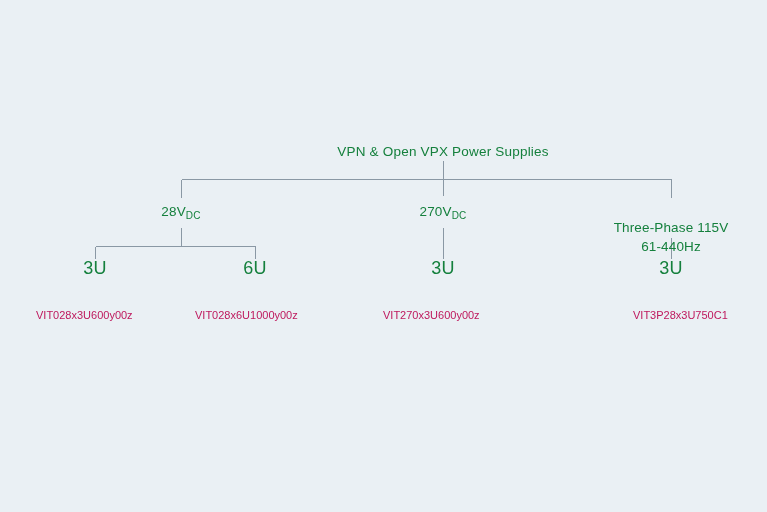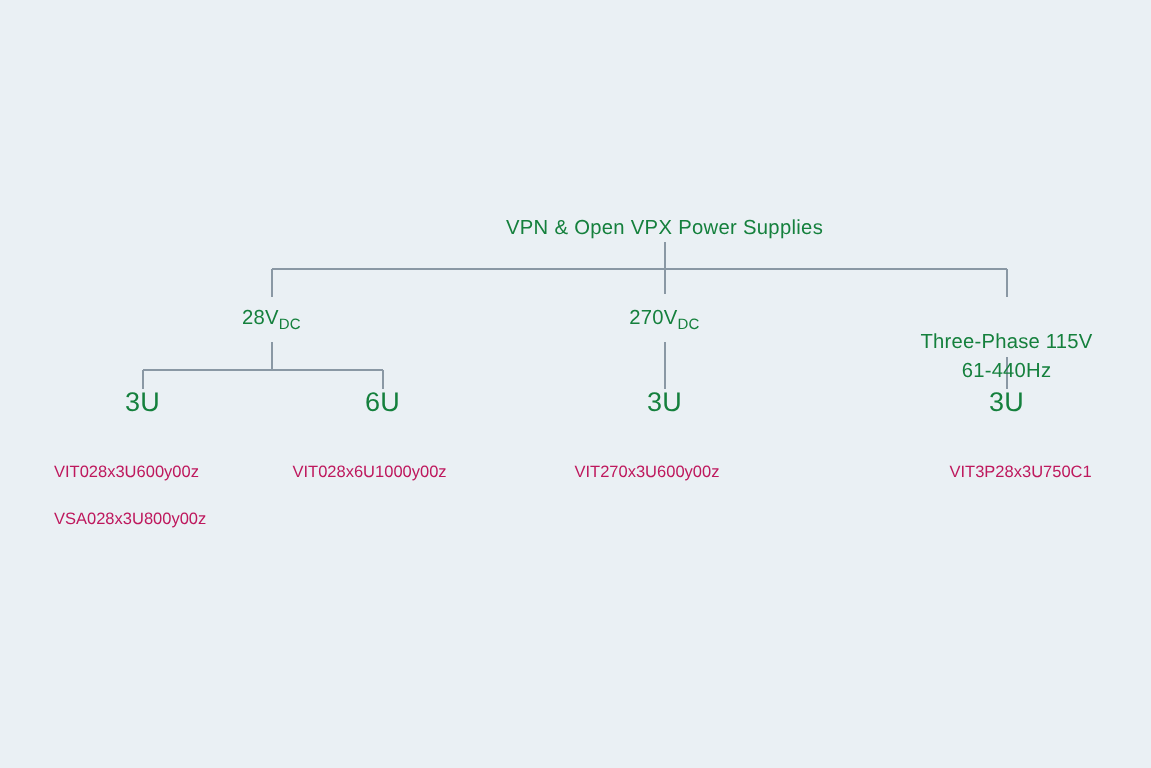--- a/index.html
+++ b/index.html
@@ -114,21 +114,20 @@
   <div class="node-text node-center level3-label" style="left:95px; top:260px;">3U</div>
 
   <div class="node-text node-center level3-label" style="left:255px; top:260px;text-align:right;">6U</div>
 
   <div class="node-text node-center level3-label" style="left:443px; top:260px;">3U</div>
 
   <div class="node-text node-center level3-label" style="left:671px; top:260px;">3U</div>
 
   <div class="part-col" style="left:36px; top:300px;">
     <span class="part-item">VIT028x3U600y00z</span>
-    <span class="part-item">VSA028x3U800y00z</span>
   </div>
 
   <div class="part-col" style="left:195px; top:300px;">
     <span class="part-item">VIT028x6U1000y00z</span>
   </div>
 
   <div class="part-col" style="left:383px; top:300px;">
     <span class="part-item">VIT270x3U600y00z</span>
   </div>
 

